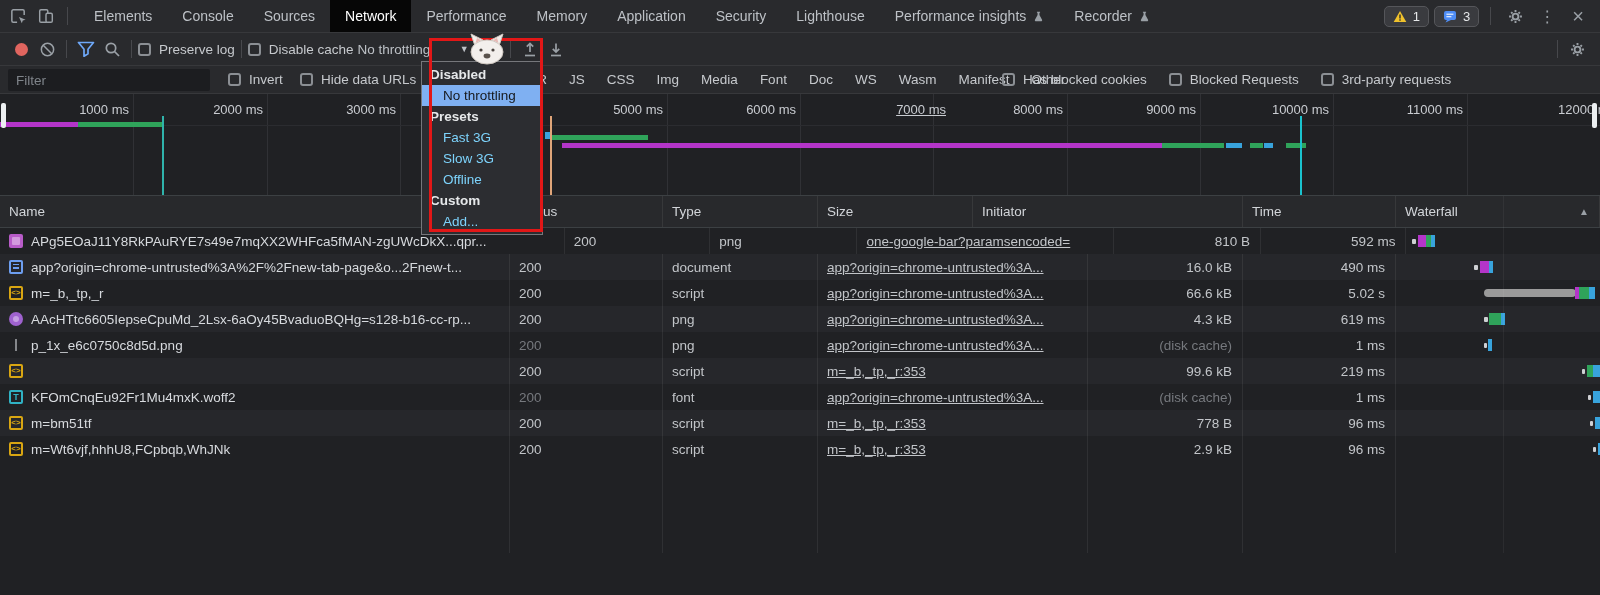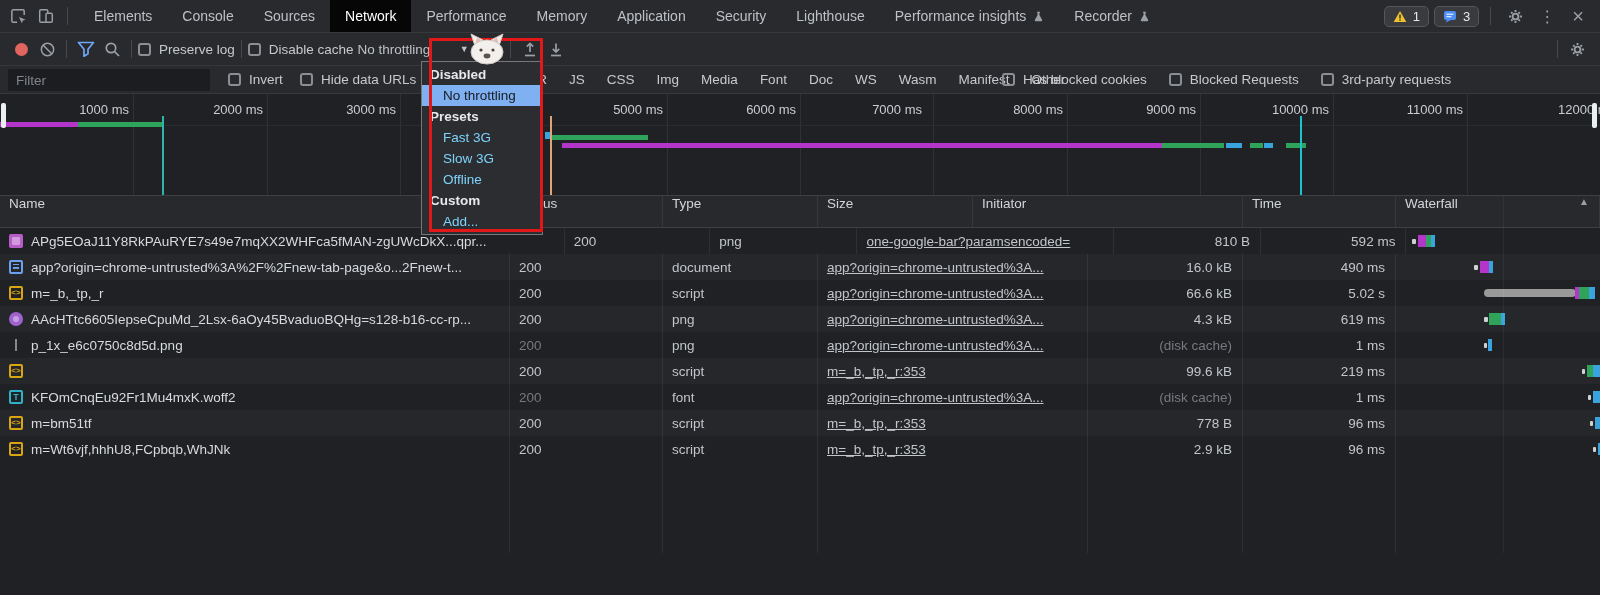--- a/index.html
+++ b/index.html
@@ -53,21 +53,21 @@
   .ov-grid { position:absolute; top:0; bottom:0; width:1px; background:#303135; }
   .ov-label { position:absolute; top:8px; font-size:13px; color:#c9ccd1; white-space:nowrap; }
   .ov-hdiv { position:absolute; left:0; right:0; top:31px; height:1px; background:#2b2c30; }
   .ov-bar { position:absolute; }
   .ov-line { position:absolute; width:2px; }
   .ov-handle { position:absolute; top:9px; width:5px; height:25px; background:#eceff1; border-radius:2px; }
 
   
   #thead { position:absolute; top:196px; left:0; right:0; height:32px; background:#28292c;
            border-bottom:1px solid #3c4043; display:flex; font-size:13.5px; color:#d2d5d9; }
-  .th { display:flex; align-items:flex-start; height:100%; padding-left:9px;
+  .th { display:flex; align-items:center; height:100%; padding-left:9px;
         border-right:1px solid rgba(255,255,255,0.07); overflow:hidden; }
   .th .sort { margin-left:auto; margin-right:10px; font-size:10px; color:#9aa0a6; }
   #tbody { position:absolute; top:228px; left:0; right:0; height:325px; background:#202124; }
   .tr { display:flex; height:26px; font-size:13.5px; cursor:default; }
   .tr.even { background:#26272b; }
   .td { display:flex; align-items:center; height:100%; padding-left:9px; overflow:hidden;
         white-space:nowrap; border-right:1px solid rgba(255,255,255,0.07); color:#c2c5c9; }
   .td.name { color:#d7dade; }
   .td.num { justify-content:flex-end; padding-right:10px; padding-left:0; }
   .td.wf { position:relative; border-right:none; }
@@ -333,21 +333,21 @@
       <div class="ov-grid" style="left: 1200px;"></div>
       <div class="ov-grid" style="left: 1333px;"></div>
       <div class="ov-grid" style="left: 1467px;"></div>
       <div class="ov-hdiv"></div>
       <div class="ov-label" style="left: 129px; transform: translateX(-100%);">1000 ms</div>
       <div class="ov-label" style="left: 263px; transform: translateX(-100%);">2000 ms</div>
       <div class="ov-label" style="left: 396px; transform: translateX(-100%);">3000 ms</div>
       <div class="ov-label" style="left: 529px; transform: translateX(-100%);">4000 ms</div>
       <div class="ov-label" style="left: 663px; transform: translateX(-100%);">5000 ms</div>
       <div class="ov-label" style="left: 796px; transform: translateX(-100%);">6000 ms</div>
-      <div class="ov-label" style="left: 922px; transform: translateX(-100%);">7000 ms</div>
+      <div class="ov-label" style="left: 946px; transform: translateX(-100%); text-decoration: underline;">7000 ms</div>
       <div class="ov-label" style="left: 1063px; transform: translateX(-100%);">8000 ms</div>
       <div class="ov-label" style="left: 1196px; transform: translateX(-100%);">9000 ms</div>
       <div class="ov-label" style="left: 1329px; transform: translateX(-100%);">10000 ms</div>
       <div class="ov-label" style="left: 1463px; transform: translateX(-100%);">11000 ms</div>
       <div class="ov-label" style="left: 1558px;">12000 ms</div>
       <div class="ov-bar" style="left: 0px; top: 28px; width: 78px; height: 5px; background: rgb(180, 53, 201);"></div>
       <div class="ov-bar" style="left: 78px; top: 28px; width: 84px; height: 5px; background: rgb(47, 163, 90);"></div>
       <div class="ov-bar" style="left: 545px; top: 38px; width: 7px; height: 7px; background: rgb(56, 163, 220);"></div>
       <div class="ov-bar" style="left: 552px; top: 41px; width: 96px; height: 5px; background: rgb(47, 163, 90);"></div>
       <div class="ov-bar" style="left: 562px; top: 49px; width: 600px; height: 5px; background: rgb(180, 53, 201);"></div>

